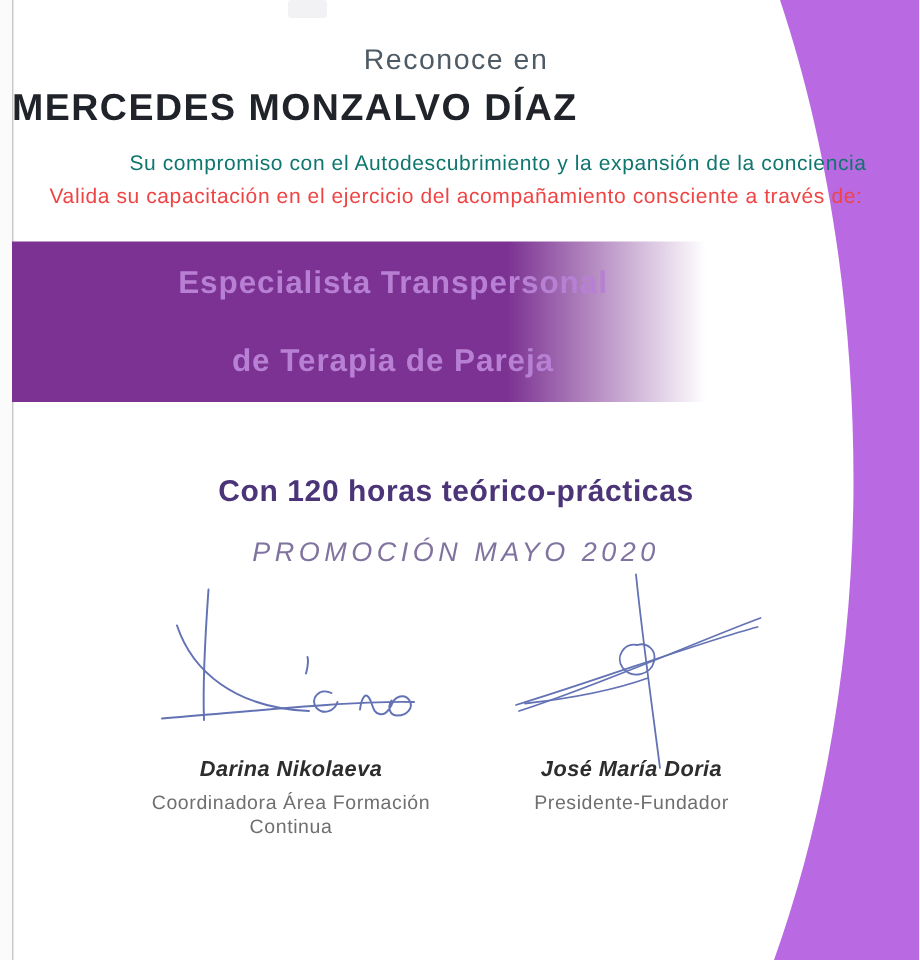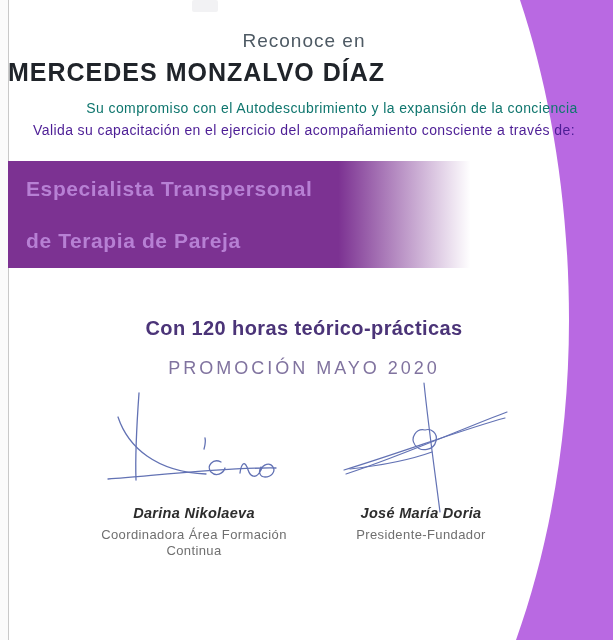--- a/index.html
+++ b/index.html
@@ -27,40 +27,40 @@
   .recipient{
     position:absolute;left:8px;top:58px;width:592px;
     font-size:25px;font-weight:700;color:#20242a;letter-spacing:1px;margin:0;
   }
   .bodyline1{
     position:absolute;left:8px;top:100px;width:592px;text-align:center;
     font-size:14px;color:#0f766e;letter-spacing:0.4px;margin-left:28px;
   }
   .bodyline2{
     position:absolute;left:8px;top:122px;width:592px;text-align:center;
-    font-size:14px;color:#4c1d95;letter-spacing:0.4px;
+    font-size:14px;color:#ef4444;letter-spacing:0.4px;
   }
 
   .banner{
     position:absolute;left:8px;top:161px;width:472px;height:107px;
     background:linear-gradient(90deg,#7c3292 0%,#7c3292 70%,rgba(124,50,146,0) 98%);
-    display:flex;flex-direction:column;justify-content:center;align-items:flex-start;gap:20px;
+    display:flex;flex-direction:column;justify-content:center;align-items:center;gap:20px;
   }
   .banner .line{
     font-size:21px;font-weight:700;color:#b780d4;letter-spacing:0.6px;
     line-height:32px;transform:translateX(18px);text-align:center;
   }
 
   .hours{
     position:absolute;left:8px;top:317px;width:592px;text-align:center;
     font-size:20px;font-weight:700;color:#4b3478;letter-spacing:0.4px;
   }
   .promotion{
     position:absolute;left:8px;top:358px;width:592px;text-align:center;
-    font-size:18px;font-weight:400;color:#80739f;letter-spacing:3px;
+    font-size:18px;font-weight:400;color:#80739f;letter-spacing:3px;font-style:italic;
   }
 
   .sig-svg{position:absolute;}
   .sig-darina{left:90px;top:383px;}
   .sig-doria{left:335px;top:378px;}
 
   .signatory{position:absolute;top:505px;text-align:center;}
   .signatory.left{left:58px;width:272px;}
   .signatory.right{left:330px;width:182px;}
   .signatory .name{font-size:14.5px;font-weight:700;color:#2d2d2d;letter-spacing:0.3px;font-style:italic;}

